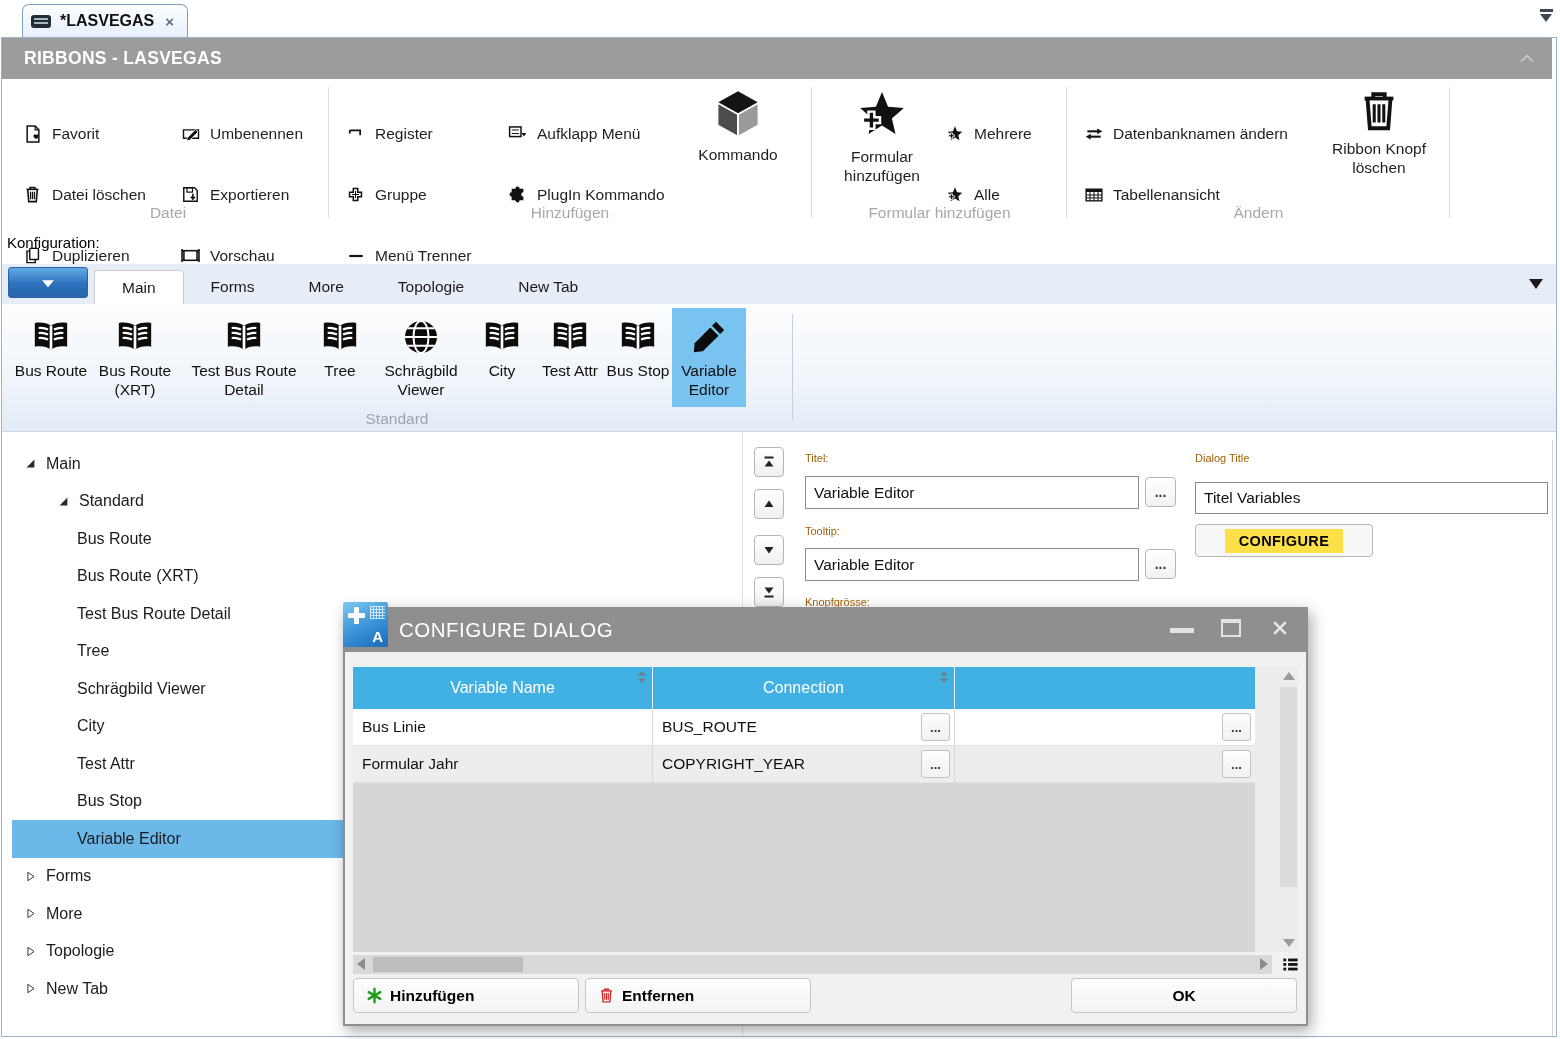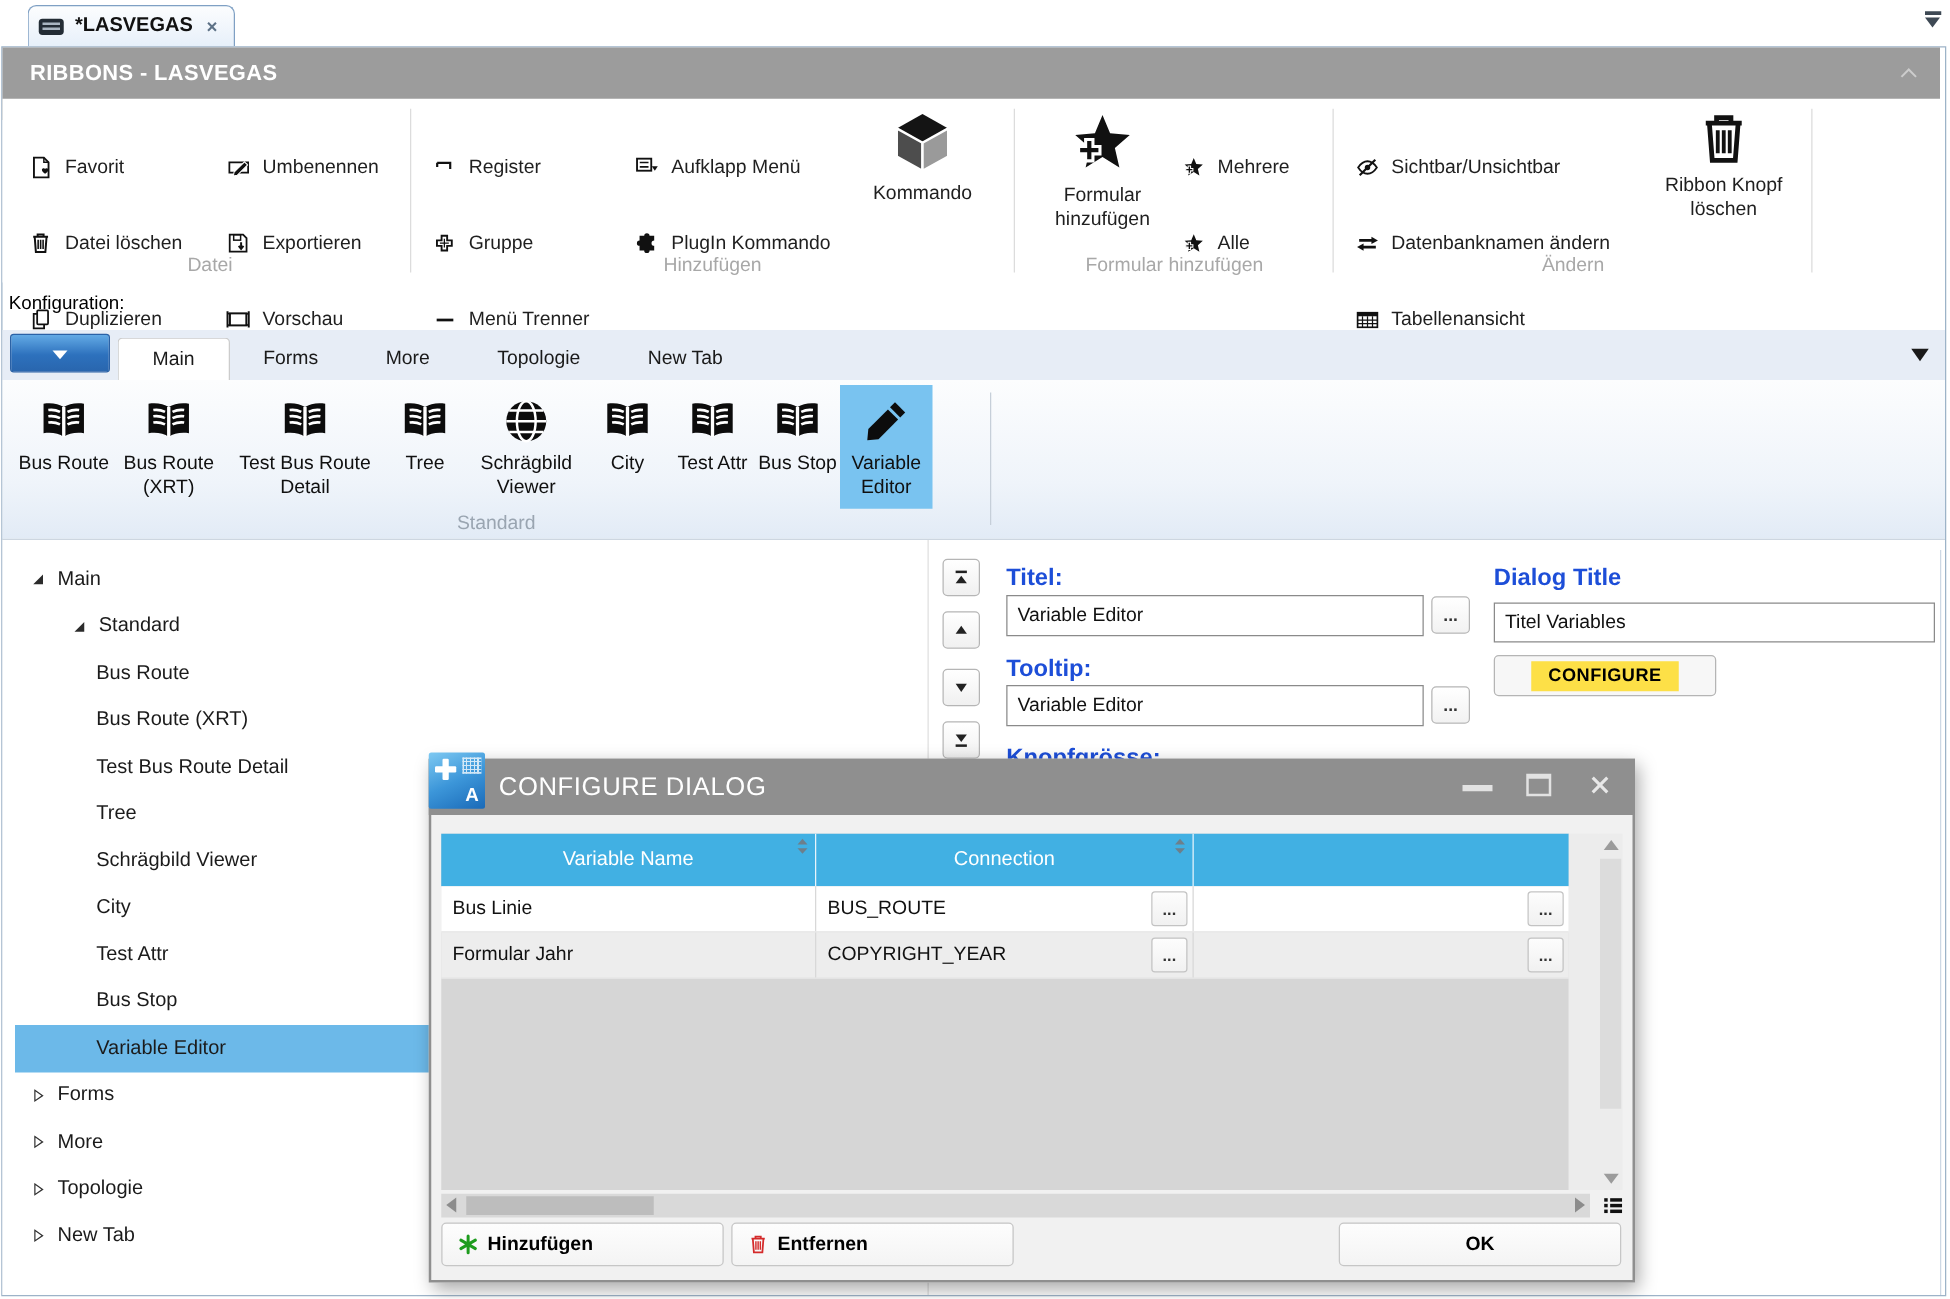--- a/index.html
+++ b/index.html
@@ -65,21 +65,21 @@
 .trow{height:37.5px;display:flex;align-items:center;font-size:16px;}
 .trow .arrow{width:13px;height:13px;margin-right:9px;flex:0 0 13px;}
 .lvl0{padding-left:22px;}
 .lvl1{padding-left:55px;}
 .lvl2{padding-left:75px;}
 .trow.selected{background:#6cb9e9;margin-left:10px;padding-left:65px;}
 
 .props{position:absolute;left:740px;top:0;right:0;bottom:0;border-left:1px solid #e0e0e0;}
 .props .vline{position:absolute;right:3px;top:8px;bottom:0;width:1px;background:#cdd8e4;}
 .ordbtn{position:absolute;left:11px;width:30px;height:30px;border:1px solid #b5b5b5;border-radius:4px;background:linear-gradient(#fff,#f0f0f0);display:flex;align-items:center;justify-content:center;color:#222;}
-.flabel{position:absolute;font-size:19px;color:#1d4ed8;font-weight:bold;}
+.flabel{position:absolute;font-size:11px;color:#a16207;}
 .finput{position:absolute;height:33px;border:1px solid #8a8a8a;background:#fff;font-size:15.5px;padding:0 8px;font-family:"Liberation Sans",sans-serif;color:#111;}
 .fmore{position:absolute;width:31px;height:30px;border:1px solid #b5b5b5;border-radius:4px;background:linear-gradient(#fff,#f2f2f2);display:flex;align-items:center;justify-content:center;font-size:14px;font-weight:bold;color:#333;}
 .cfgbtn{position:absolute;left:452px;top:92px;width:178px;height:33px;border:1px solid #b5b5b5;border-radius:4px;background:#f7f7f7;display:flex;align-items:center;justify-content:center;}
 .cfgbtn span{background:#fde047;font-weight:bold;font-size:14.5px;letter-spacing:.4px;padding:4px 14px;color:#000;}
 
 
 .dialog{position:absolute;left:343px;top:607px;width:965px;height:419px;border:2px solid #8f8f8f;background:#f1f1f1;box-shadow:3px 5px 14px rgba(0,0,0,.35);z-index:50;}
 .dlg-titlebar{position:absolute;left:-2px;top:-2px;right:-2px;height:45px;background:#8f8f8f;}
 .dlg-title{position:absolute;left:56px;top:0;height:45px;display:flex;align-items:center;color:#fff;font-size:20.5px;letter-spacing:.5px;}
 .dlg-icon{position:absolute;left:0;top:-5px;width:45px;height:45px;background:linear-gradient(155deg,#7ec9f2,#3c96d9 50%,#1a6ab8);border-radius:2px;overflow:hidden;}
@@ -429,28 +429,20 @@
       <div class="glabel">Formular hinzufügen</div>
     </div>
     <div class="gsep" style="left:1064px"></div>
 
     <div class="rgroup" style="left:1065px;width:383px">
       <div class="cols">
         <div class="rcol" style="margin-left:16px">
           <div class="ritem">
               <span class="icon">
                 <svg width="20" height="20">
-                  <use href="#i-eyeslash"></use>
-                </svg>
-              </span>
-              <span>Sichtbar/Unsichtbar</span>
-            </div>
-          <div class="ritem">
-              <span class="icon">
-                <svg width="20" height="20">
                   <use href="#i-swap"></use>
                 </svg>
               </span>
               <span>Datenbanknamen ändern</span>
             </div>
           <div class="ritem">
               <span class="icon">
                 <svg width="20" height="20">
                   <use href="#i-table"></use>
                 </svg>

